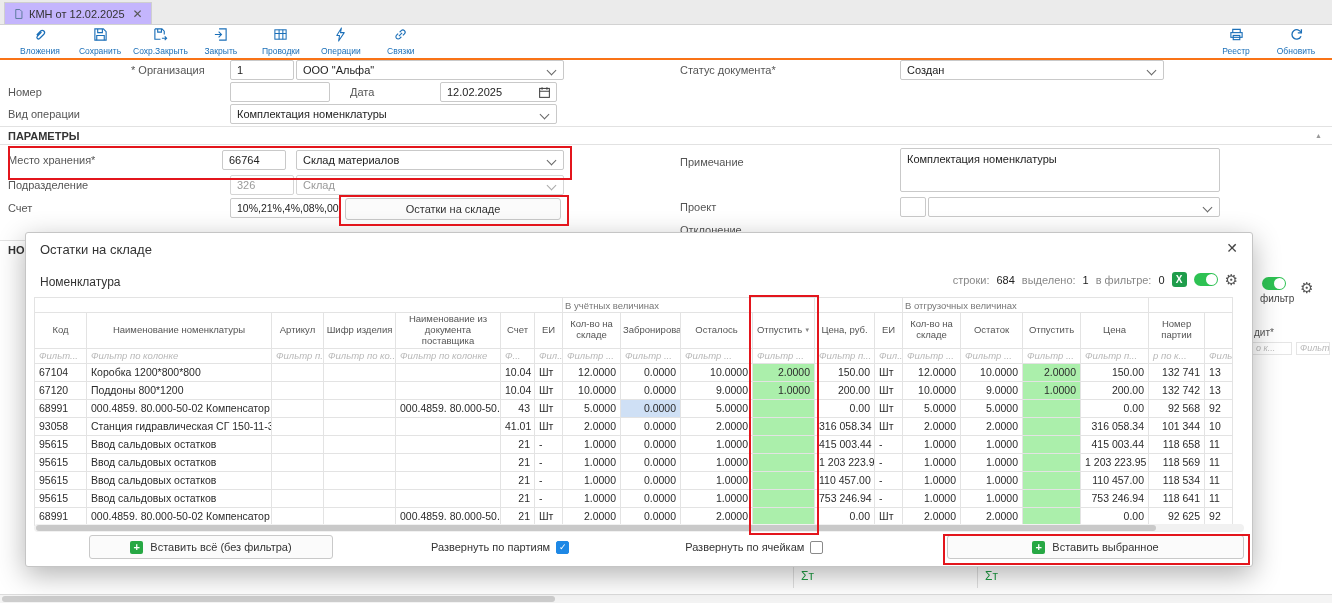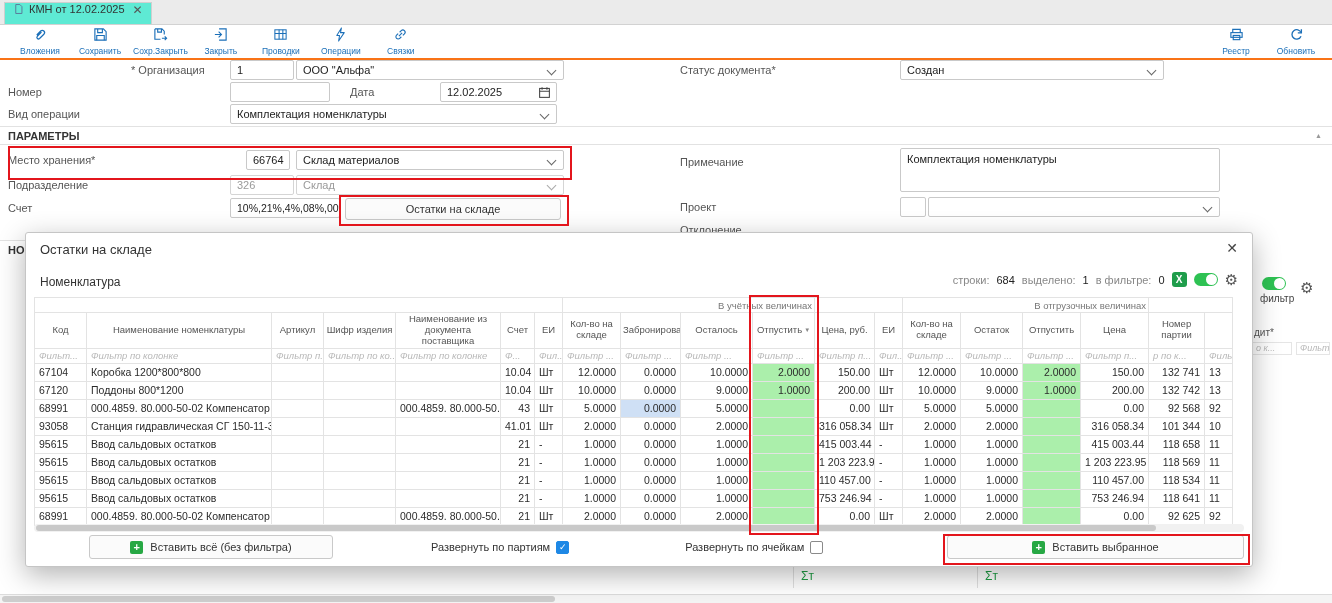--- a/index.html
+++ b/index.html
@@ -1,21 +1,21 @@
 <!DOCTYPE html>
 <html><head>
 <meta charset="utf-8">
 <style>
   html,body{margin:0;padding:0;background:#fff}
   .screen{position:relative;width:1332px;height:603px;background:#fff;overflow:hidden;
           font-family:"Liberation Sans",sans-serif;font-size:12px;color:#333}
   
   .tabbar{position:absolute;left:0;top:0;width:100%;height:24px;background:#ebebeb;border-bottom:1px solid #d2d2d2}
-  .tab{position:absolute;left:4px;top:2px;height:21px;background:#5eead4;border:1px solid #cfcfcf;border-bottom:none;
-       display:flex;gap:5px;padding:0 8px;font-size:11px;color:#333}
+  .tab{position:absolute;left:4px;top:2px;height:21px;background:#c4b5fd;border:1px solid #cfcfcf;border-bottom:none;
+       display:flex;align-items:center;gap:5px;padding:0 8px;font-size:11px;color:#333}
   .tab .docico{color:#5a7a9a;display:flex}
   .tab-close{color:#555;font-size:12px;margin-left:3px;cursor:pointer}
   
   .toolbar{position:absolute;left:0;top:25px;width:100%;height:33px;border-bottom:2px solid #f97316}
   .tgroup-left{position:absolute;left:10px;top:0;display:flex}
   .tgroup-right{position:absolute;right:6px;top:0;display:flex}
   .tbtn{display:flex;flex-direction:column;align-items:center;justify-content:center;min-width:54px;height:33px;
         color:#1b6fb8;cursor:pointer;padding:0 3px}
   .tbtn svg{width:15px;height:15px}
   .tlabel{font-size:8.5px;margin-top:1px;white-space:nowrap}
@@ -52,21 +52,21 @@
   .mstats{position:absolute;right:14px;top:39px;display:flex;align-items:center;gap:7px;font-size:11px;color:#888}
   .mstats b{color:#222;font-weight:normal}
   .excel{width:15px;height:15px;background:#1f9d4b;border-radius:3px;color:#fff;font-size:10px;font-weight:bold;
          display:flex;align-items:center;justify-content:center}
   .mtoggle{position:relative;width:24px;height:13px;background:#2ec253;border-radius:7px}
   .mtoggle .knob{position:absolute;right:1px;top:1px;width:11px;height:11px;background:#fff;border-radius:50%}
   .mgear{font-size:15px;color:#555;line-height:1}
   .tablewrap{position:absolute;left:8px;top:64px;width:1210px;overflow:hidden}
   #stock-table{border-collapse:collapse;table-layout:fixed;width:1198px;font-size:10.5px;color:#2b2b2b}
   #stock-table th,#stock-table td{border:1px solid #e3e3e3;box-sizing:border-box}
-  #stock-table .ghead{font-weight:normal;color:#777;font-size:9.5px;text-align:right;height:15px;padding:0 2px}
+  #stock-table .ghead{font-weight:normal;color:#777;font-size:9.5px;text-align:left;height:15px;padding:0 2px}
   #stock-table .gblank{height:15px;padding:0}
   #stock-table .h{font-weight:normal;color:#555;font-size:9.5px;text-align:center;vertical-align:middle;height:30px;
                   padding:1px 2px;white-space:normal;line-height:1.15;overflow:hidden}
   #stock-table .sort{font-size:6px;color:#888;margin-left:2px;vertical-align:middle}
   #stock-table .filt{color:#b8b8b8;font-style:italic;font-size:9.5px;height:15px;white-space:nowrap;overflow:hidden;padding:0 4px}
   #stock-table .d{height:18px;white-space:nowrap;overflow:hidden;padding:0 4px}
   #stock-table .a-right{text-align:right}
   #stock-table .a-left{text-align:left}
   #stock-table .green{background:#abefab}
   #stock-table .sel{background:#cfe0f5}
@@ -205,21 +205,21 @@
     <span>Комплектация номенклатуры</span>
       <span class="chev"></span>
   </div>
 
   <div class="sectionbar" style="top:126px">
     <span>ПАРАМЕТРЫ</span>
     <span class="caret">▲</span>
   </div>
 
   <div class="lbl" style="left:8px;top:154px">Место хранения*</div>
-  <div class="inp" style="left:246px;top:150px;width:44px">66764</div>
+  <div class="inp" style="left:222px;top:150px;width:64px">66764</div>
   <div class="inp" style="left:296px;top:150px;width:268px">
     <span>Склад материалов</span>
       <span class="chev"></span>
   </div>
   <div class="lbl" style="left:680px;top:156px">Примечание</div>
   <div class="note" style="left:900px;top:148px;width:320px;height:44px">Комплектация номенклатуры</div>
 
   <div class="lbl" style="left:8px;top:179px">Подразделение</div>
   <div class="inp gray" style="left:230px;top:175px;width:64px">326</div>
   <div class="inp gray" style="left:296px;top:175px;width:268px">

